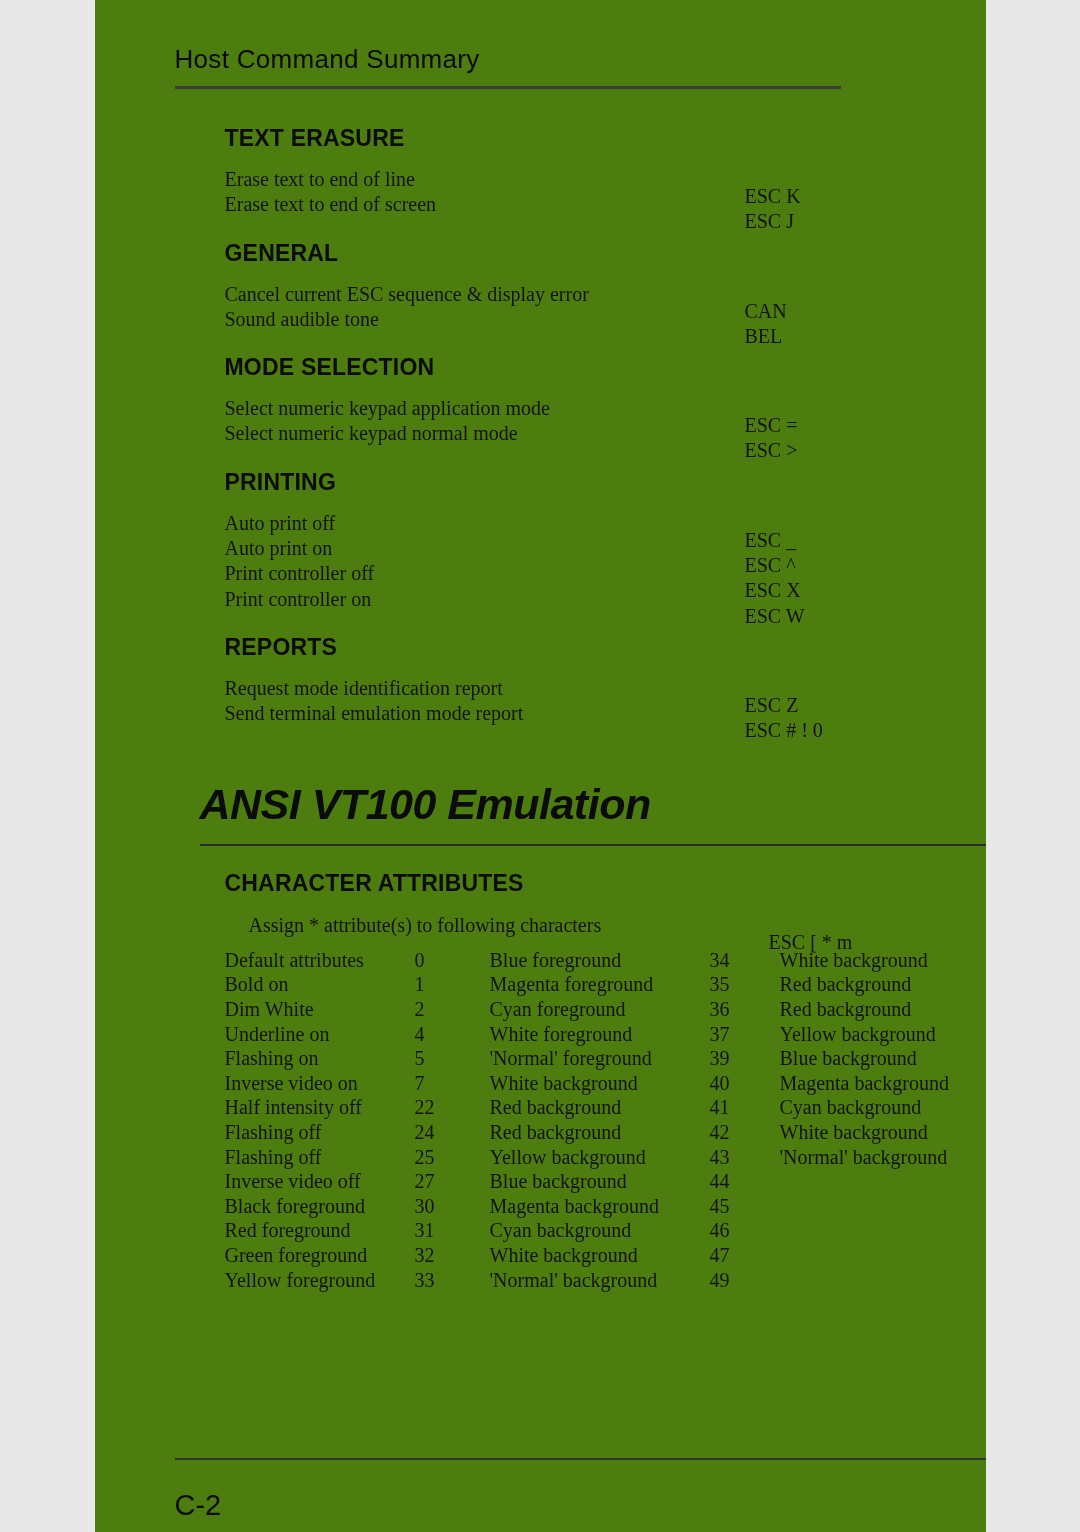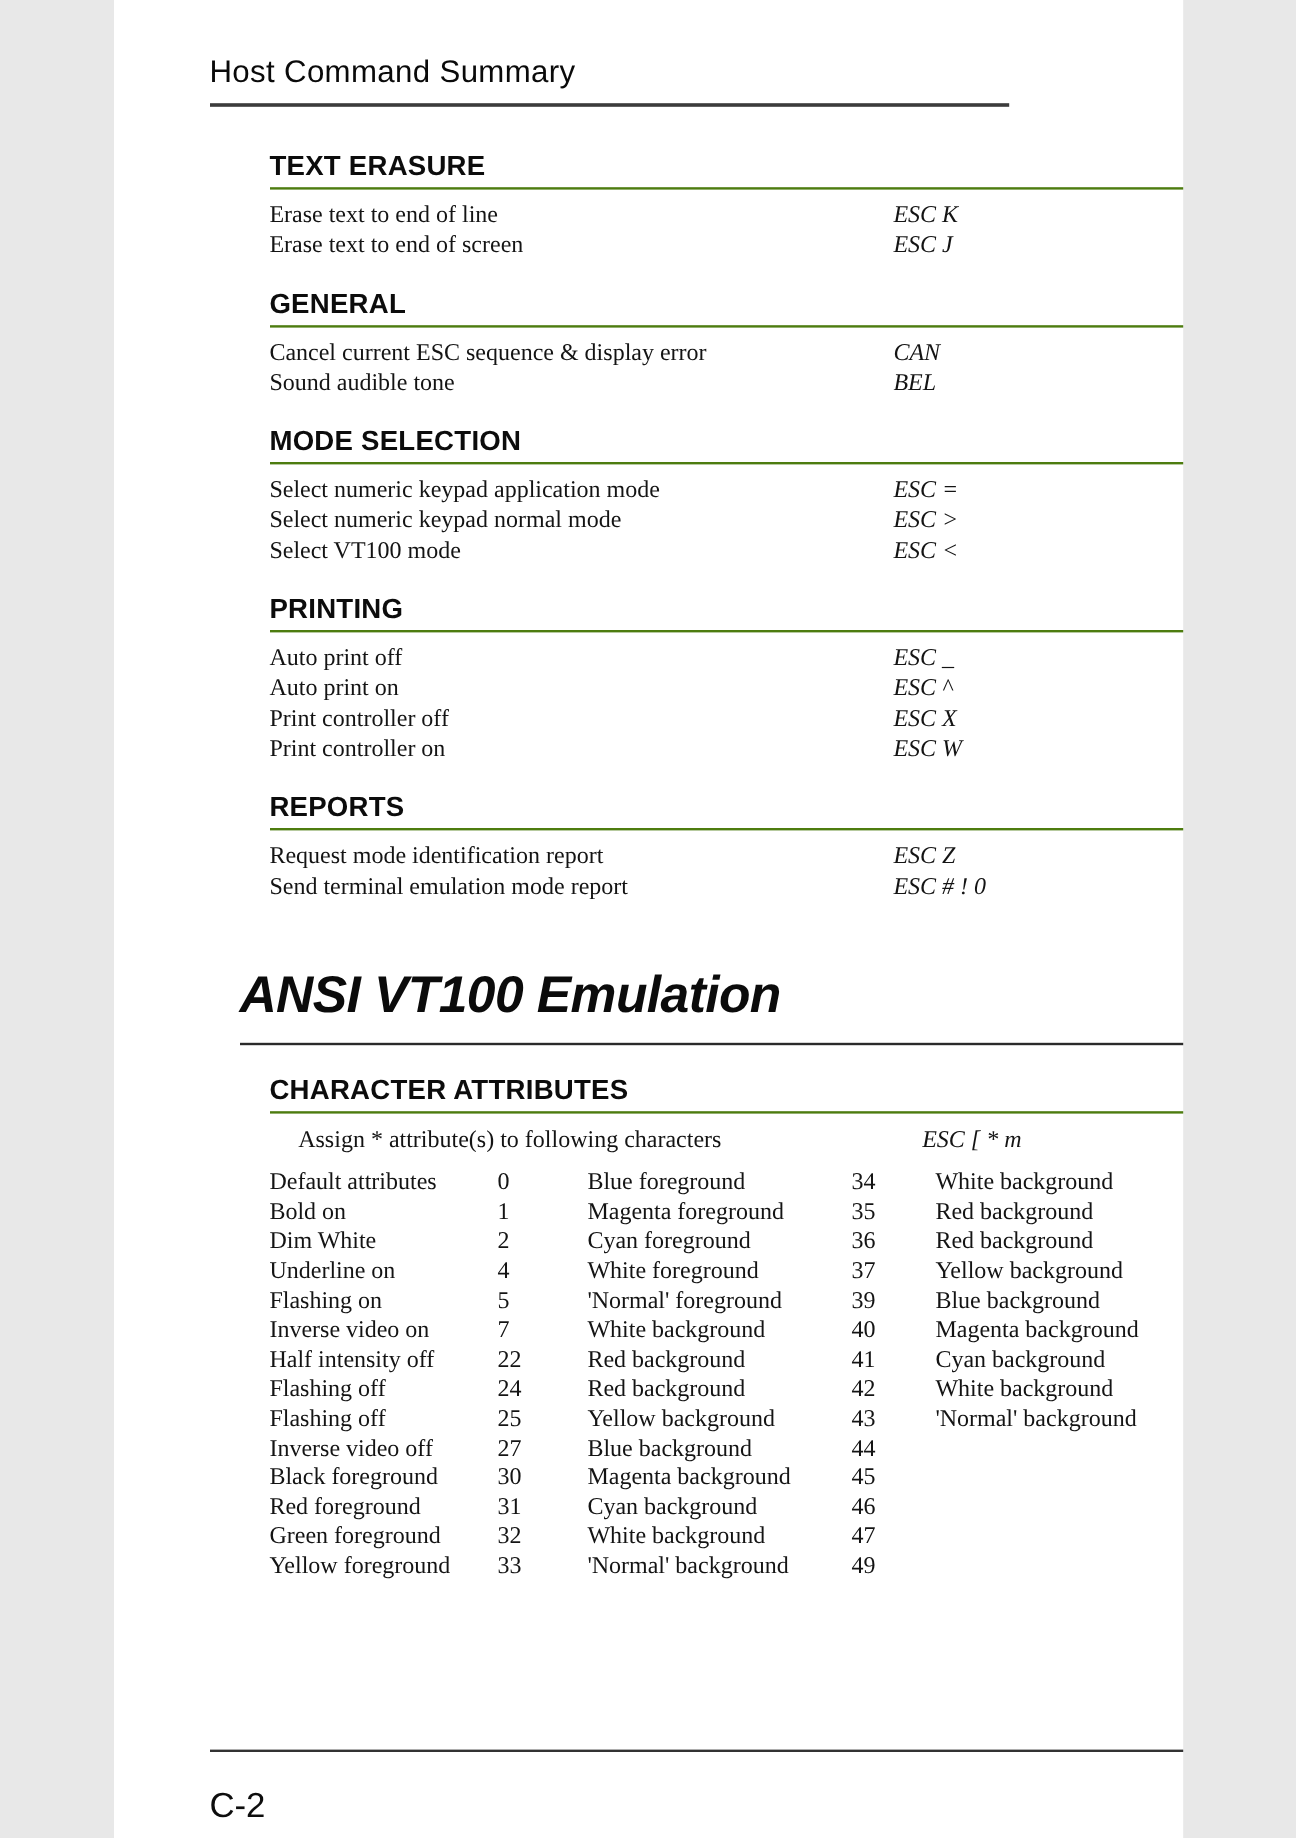--- a/index.html
+++ b/index.html
@@ -1,21 +1,21 @@
 <!DOCTYPE html>
 <html><head>
 <meta charset="utf-8">
 <title>Host Command Summary</title>
 <style>
   html, body { margin:0; padding:0; background:#e8e8e8; }
   .page {
     position:relative;
     width:891px; height:1532px;
     margin:0 auto;
-    background:#ffffff;
+    background:#4d7c0f;
     color:#111;
     overflow:hidden;
   }
 
   
   .page-header {
     margin:44px 145px 0 80px;
     padding-bottom:12px;
     border-bottom:3px solid #3c3c3c;
   }
@@ -37,21 +37,21 @@
     padding-bottom:5px;
     border-bottom:2px solid #4d7c0f;
   }
   .cmd-rows { padding-top:9px; }
   .cmd-row {
     position:relative;
     font:20px/25.3px "Liberation Serif", serif;
     color:#141414;
     white-space:nowrap;
   }
-  .cmd-code { position:absolute; left:520px; top:0;font-style:italic; }
+  .cmd-code { position:absolute; left:520px; top:17px; }
 
   
   .emulation { margin:52px 0 0 105px; width:828px; }
   .emulation-heading {
     margin:0;
     font:italic bold 43px/50px "Liberation Sans", sans-serif;
     letter-spacing:-0.5px;
     color:#0b0b0b;
   }
   .emulation-rule { border:0; border-top:2.5px solid #2a2a2a; margin:15px 0 0 0; }
@@ -112,21 +112,20 @@
           <div class="cmd-rows">
             <div class="cmd-row"><span class="cmd-desc">Cancel current ESC sequence &amp; display error</span><span class="cmd-code">CAN</span></div>
             <div class="cmd-row"><span class="cmd-desc">Sound audible tone</span><span class="cmd-code">BEL</span></div>
           </div>
         </section>
         <section class="cmd-section">
           <h2 class="section-title">MODE SELECTION</h2>
           <div class="cmd-rows">
             <div class="cmd-row"><span class="cmd-desc">Select numeric keypad application mode</span><span class="cmd-code">ESC =</span></div>
             <div class="cmd-row"><span class="cmd-desc">Select numeric keypad normal mode</span><span class="cmd-code">ESC &gt;</span></div>
-            <div class="cmd-row"><span class="cmd-desc">Select VT100 mode</span><span class="cmd-code">ESC &lt;</span></div>
           </div>
         </section>
         <section class="cmd-section">
           <h2 class="section-title">PRINTING</h2>
           <div class="cmd-rows">
             <div class="cmd-row"><span class="cmd-desc">Auto print off</span><span class="cmd-code">ESC _</span></div>
             <div class="cmd-row"><span class="cmd-desc">Auto print on</span><span class="cmd-code">ESC ^</span></div>
             <div class="cmd-row"><span class="cmd-desc">Print controller off</span><span class="cmd-code">ESC X</span></div>
             <div class="cmd-row"><span class="cmd-desc">Print controller on</span><span class="cmd-code">ESC W</span></div>
           </div>

